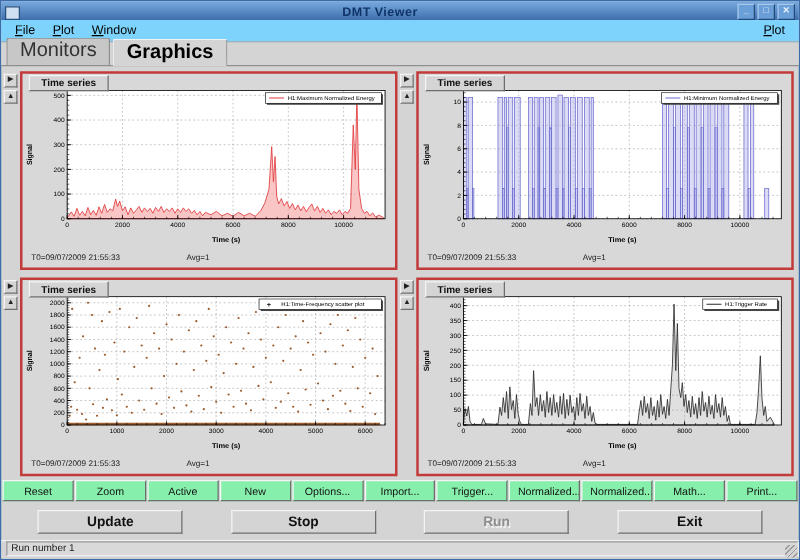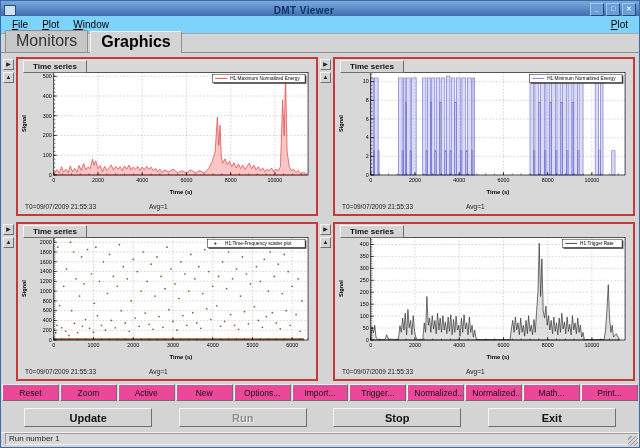--- a/index.html
+++ b/index.html
@@ -27,23 +27,23 @@
   .panel{flex:1;border:2px solid #c23b3b;background:#d8d8d8;position:relative;display:flex;flex-direction:column;min-width:0;min-height:0;}
   .panel-tab{position:absolute;top:1px;left:5px;height:11px;line-height:11px;padding:0 9px;background:#d4d4d4;border-top:1px solid #f4f4f4;border-left:1px solid #f4f4f4;border-right:1px solid #6e6e6e;border-bottom:1px solid #6e6e6e;font-size:8px;font-weight:bold;color:#111;z-index:2;}
   .plot-holder{flex:1;margin-top:4px;min-height:0;}
   .plot-holder svg{width:100%;height:100%;display:block;}
   .panel-footer{height:11px;position:relative;font-size:6.5px;color:#1a1a1a;flex:0 0 auto;}
   .footer-t0{position:absolute;left:7px;top:0;}
   .footer-avg{position:absolute;left:44%;top:0;}
   svg text{font-family:"Liberation Sans",sans-serif;fill:#000;}
   
   .toolbar{height:17px;display:flex;padding:1px 1px;gap:1px;flex:0 0 auto;}
-  .tbtn{flex:1;font-size:8.5px;background:#ec4899;border-top:1px solid #f4f4f4;border-left:1px solid #f4f4f4;border-right:1px solid #6e6e6e;border-bottom:1px solid #6e6e6e;color:#111;line-height:14px;text-align:center;cursor:default;white-space:nowrap;overflow:hidden;}
+  .tbtn{flex:1;font-size:8.5px;background:#86efac;border-top:1px solid #f4f4f4;border-left:1px solid #f4f4f4;border-right:1px solid #6e6e6e;border-bottom:1px solid #6e6e6e;color:#111;line-height:14px;text-align:center;cursor:default;white-space:nowrap;overflow:hidden;}
   .actionbar{height:26px;display:flex;align-items:center;justify-content:space-around;padding:2px 10px;flex:0 0 auto;}
-  .abtn{width:128px;height:19px;font-size:11px;font-weight:bold;background:#d4d4d4;border-top:1px solid #f4f4f4;border-left:1px solid #f4f4f4;border-right:1px solid #6e6e6e;border-bottom:1px solid #6e6e6e;color:#111;text-align:center;line-height:17px;cursor:default;}
+  .abtn{width:116px;height:19px;font-size:11px;font-weight:bold;background:#d4d4d4;border-top:1px solid #f4f4f4;border-left:1px solid #f4f4f4;border-right:1px solid #6e6e6e;border-bottom:1px solid #6e6e6e;color:#111;text-align:center;line-height:17px;cursor:default;}
   .abtn.disabled{color:#8e8e8e;text-shadow:1px 1px 0 #f0f0f0;}
   
   .statusbar{height:14px;border-top:1px solid #f2f2f2;background:#d4d4d4;display:flex;align-items:flex-start;font-size:8px;color:#222;padding-left:4px;flex:0 0 auto;position:relative;}
   .statusbar .inner{flex:1;height:10px;border:1px solid #9a9a9a;border-bottom-color:#f0f0f0;border-right-color:#f0f0f0;line-height:10px;padding-left:3px;background:#d9d9d9;}
   .grip{position:absolute;right:1px;bottom:1px;width:10px;height:10px;background:repeating-linear-gradient(135deg,#d4d4d4 0 2px,#9a9a9a 2px 3px);}
 </style>
 </head>
 <body>
 
 <div class="app">
@@ -816,22 +816,22 @@
     <button class="tbtn">Import...</button>
     <button class="tbtn">Trigger...</button>
     <button class="tbtn">Normalized...</button>
     <button class="tbtn">Normalized...</button>
     <button class="tbtn">Math...</button>
     <button class="tbtn">Print...</button>
   </div>
 
   <div class="actionbar">
     <button class="abtn">Update</button>
+    <button class="abtn">Stop</button>
     <button class="abtn disabled">Run</button>
-    <button class="abtn">Stop</button>
     <button class="abtn">Exit</button>
   </div>
 
   <div class="statusbar">
     <div class="inner">Run number 1</div>
     <div class="grip"></div>
   </div>
 
 </div>
 

